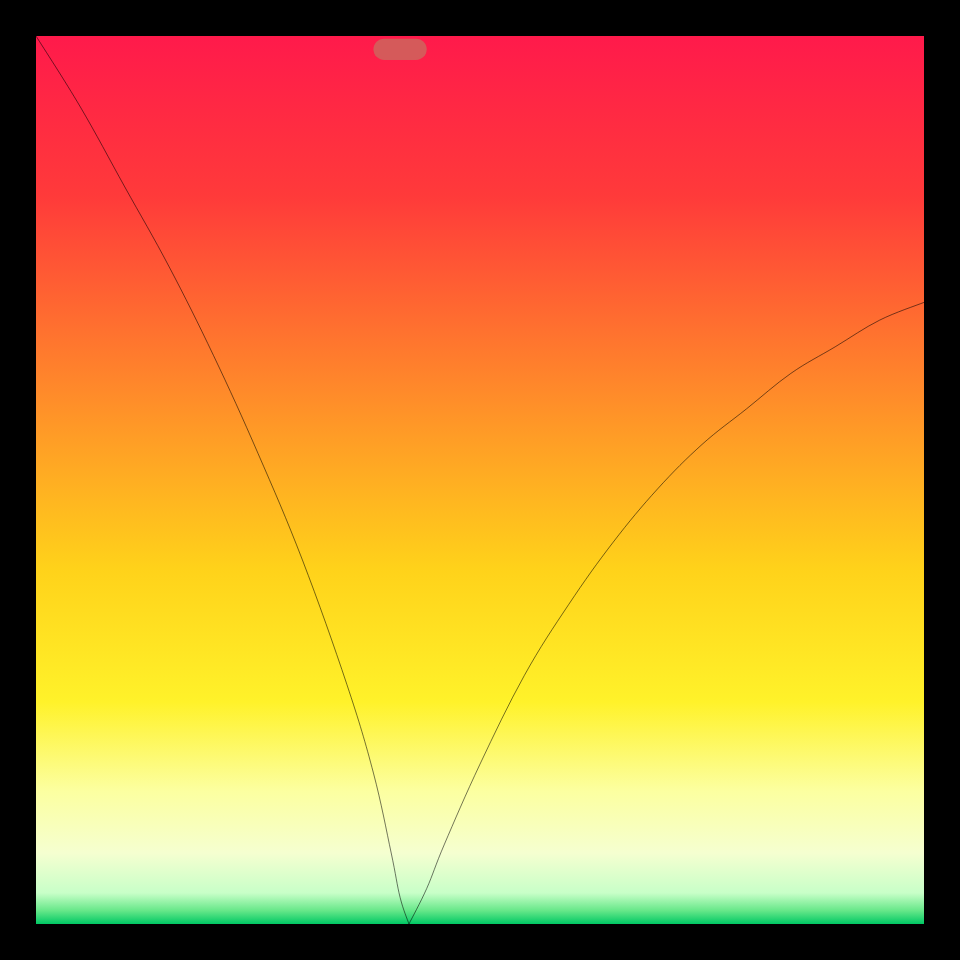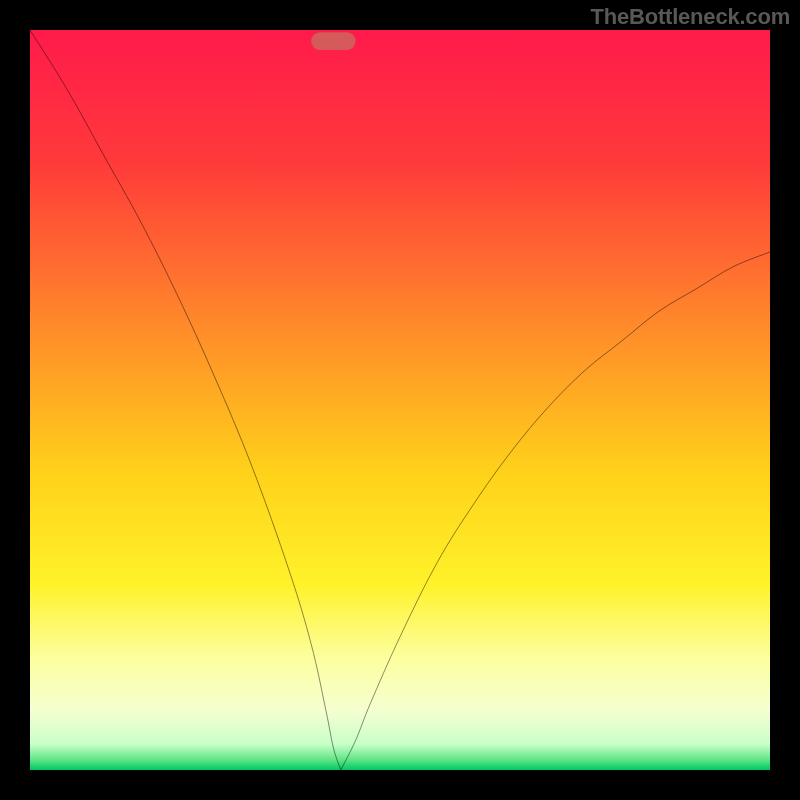--- a/index.html
+++ b/index.html
@@ -39,21 +39,20 @@
     display: block;
     width: 740px;
     height: 740px;
   }
 </style>
 </head>
 <body>
 
 <div class="frame">
 
-  <div class="watermark">TheBottleneck.com</div>
 
   <div class="plot-area">
     <svg id="plot-svg" viewBox="0 0 100 100" preserveAspectRatio="none">
       <defs>
         <linearGradient id="bg-grad" x1="0" y1="0" x2="0" y2="1">
             <stop offset="0%" stop-color="#ff1a4b"></stop>
             <stop offset="18%" stop-color="#ff3a3a"></stop>
             <stop offset="40%" stop-color="#ff8a2a"></stop>
             <stop offset="60%" stop-color="#ffd21a"></stop>
             <stop offset="75%" stop-color="#fff22a"></stop>

